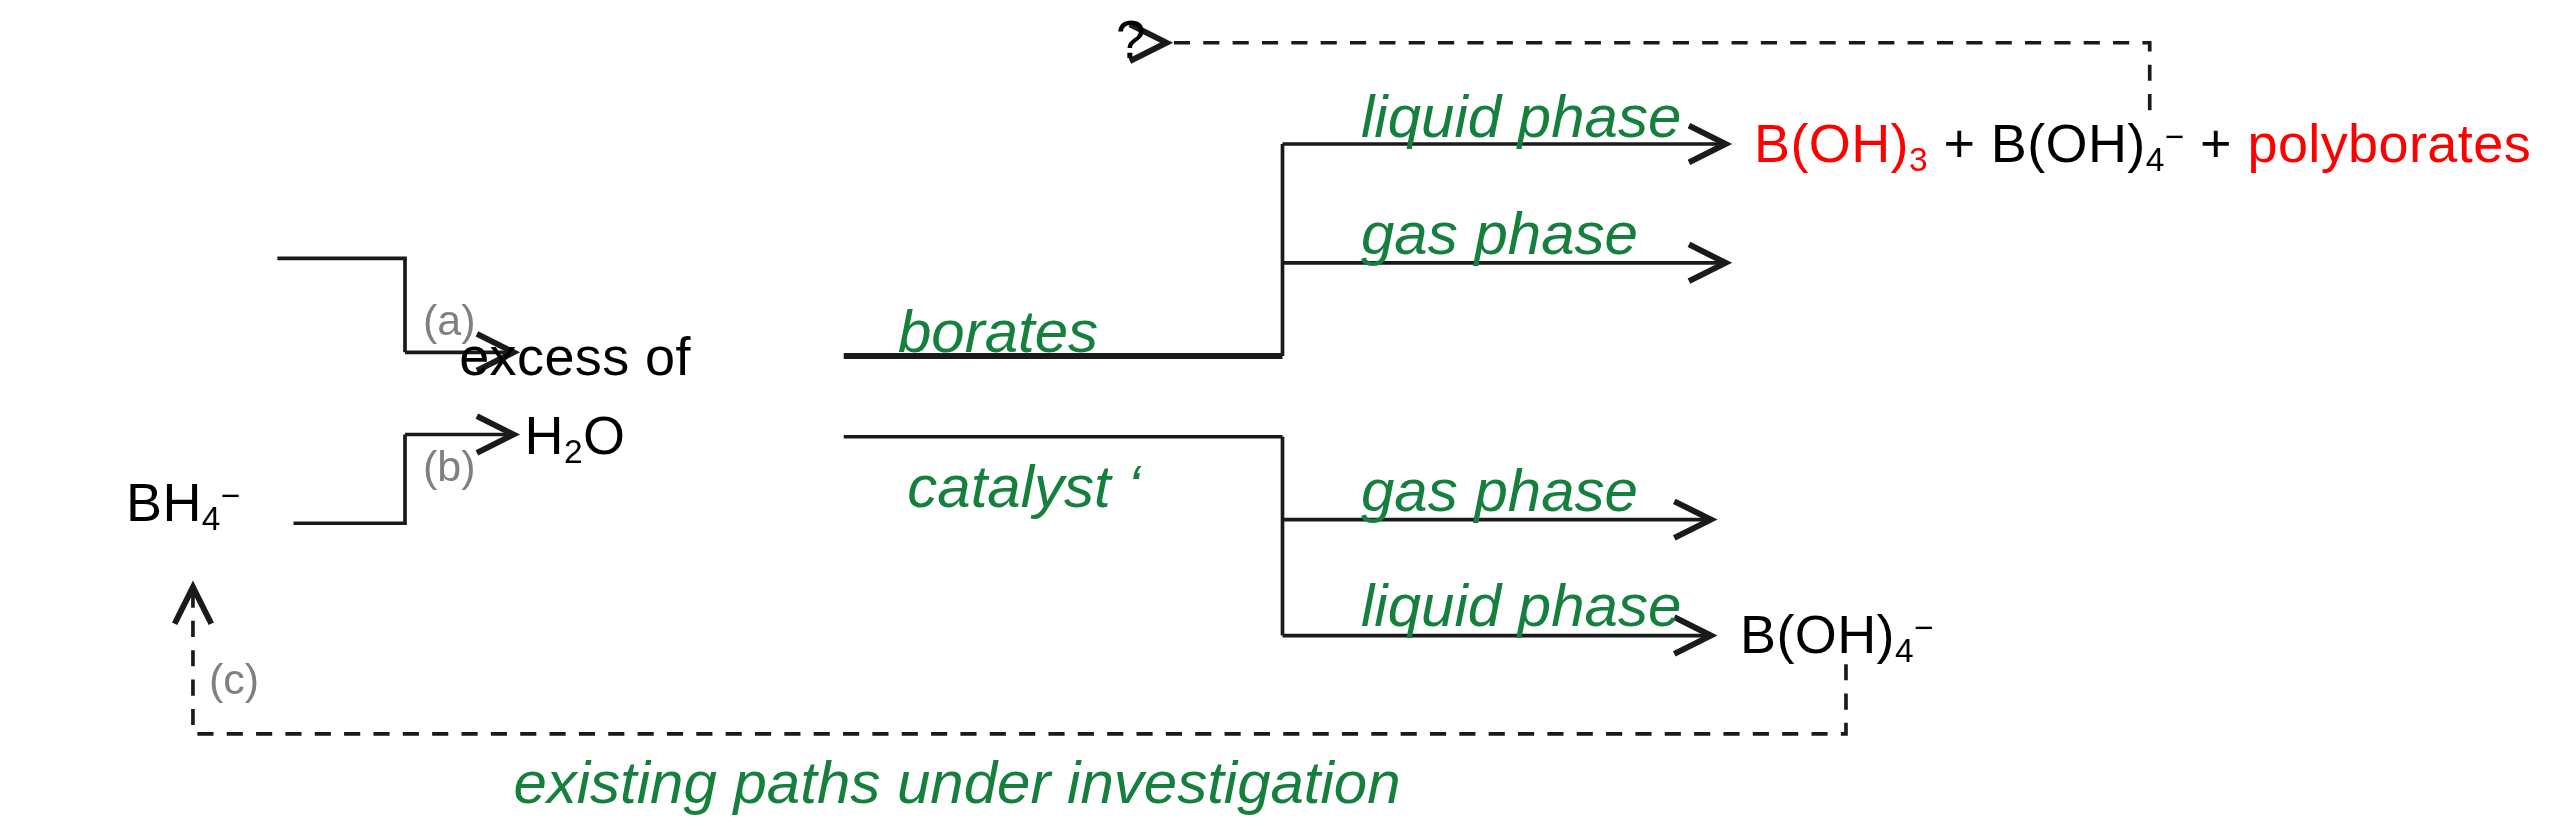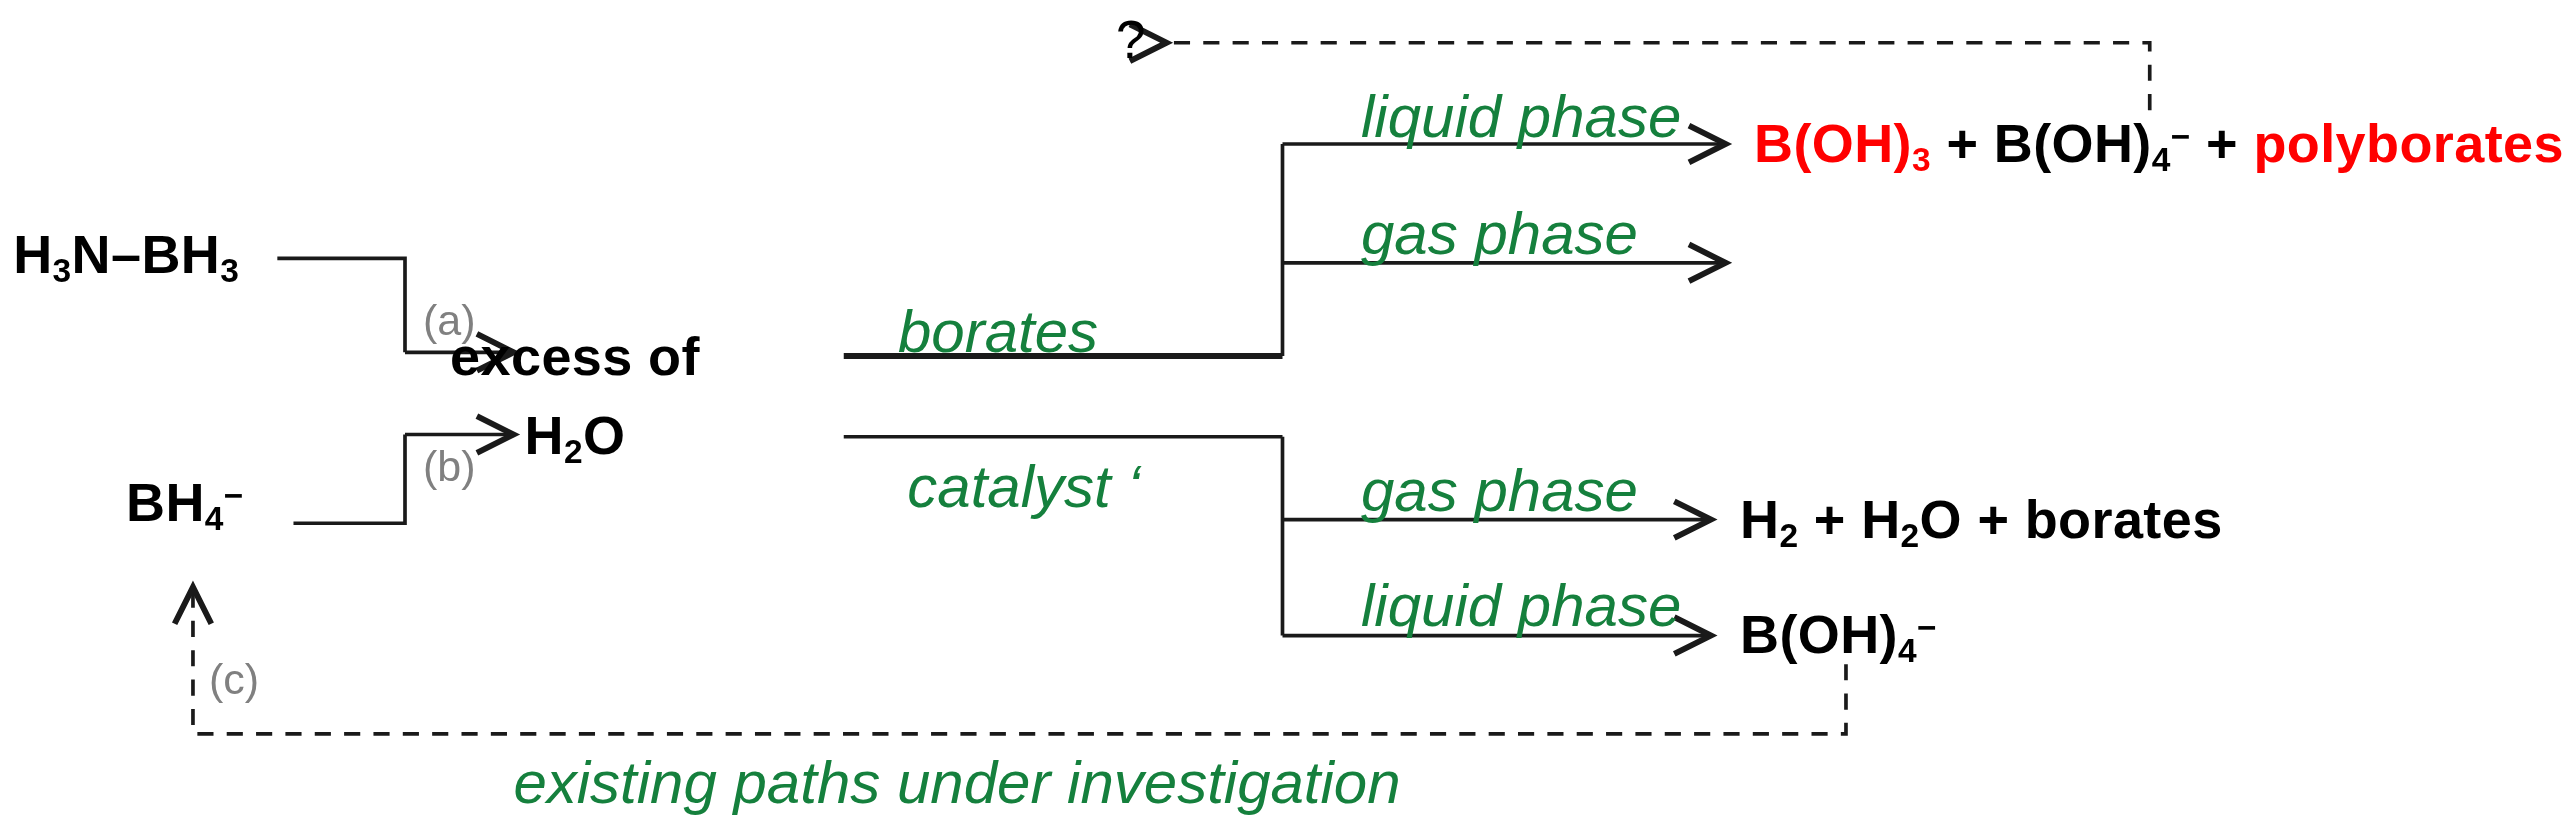--- a/index.html
+++ b/index.html
@@ -25,21 +25,21 @@
   }
   .lbl {
     position: absolute;
     white-space: nowrap;
     line-height: 1;
   }
   
   .chem {
     font-size: 54px;
     color: #000000;
-    font-weight: 700;
+    font-weight: 400;
     letter-spacing: 0.4px;
   }
   .chem sub {
     font-size: 0.62em;
     vertical-align: -0.28em;
     line-height: 0;
   }
   .chem sup {
     font-size: 0.62em;
     vertical-align: 0.42em;
@@ -128,23 +128,20 @@
 
     <g>
       <path d="M2930,150 L2930,58 L1590,58" fill="none" stroke="#1a1a1a" stroke-width="5" stroke-dasharray="22,18" marker-end="url(#arrowOpenL)"></path>
     </g>
 
     <g>
       <path d="M2516,905 L2516,1000 L263,1000 L263,800" fill="none" stroke="#1a1a1a" stroke-width="5" stroke-dasharray="22,18" marker-end="url(#arrowOpenU)"></path>
     </g>
   </svg>
 
-  <div class="lbl chem" style="left:13.2px; top:227px;">
-    <span>H<sub>3</sub>N–BH<sub>3</sub></span>
-  </div>
 
   <div class="lbl chem" style="left:126px; top:475px;">
     <span>BH<sub>4</sub><sup>−</sup></span>
   </div>
 
   <div class="lbl pathlbl" style="left:423px; top:299px;">(a)</div>
 
   <div class="lbl pathlbl" style="left:423px; top:445px;">(b)</div>
 
   <div class="lbl pathlbl" style="left:209px; top:658px;">(c)</div>
@@ -162,23 +159,20 @@
 
   <div class="lbl annot" style="left:1361px; top:461px;">gas phase</div>
 
   <div class="lbl annot" style="left:1361px; top:576px;">liquid phase</div>
 
   <div class="lbl chem" style="left:1754px; top:116px;">
     <span class="red">B(OH)<sub>3</sub></span><span> + </span><span>B(OH)<sub>4</sub><sup>−</sup></span><span> + </span><span class="red">polyborates</span>
   </div>
 
 
-  <div class="lbl chem" style="left:1740px; top:492px;">
-    <span>H<sub>2</sub> + H<sub>2</sub>O + borates</span>
-  </div>
 
   <div class="lbl chem" style="left:1740px; top:607px;">
     <span>B(OH)<sub>4</sub><sup>−</sup></span>
   </div>
 
   <div class="lbl qmark" style="left:1116px; top:13.2px;">?</div>
 
   <div class="lbl annot center" style="left:957px; top:753px;">existing paths under investigation</div>
 
 </div>

